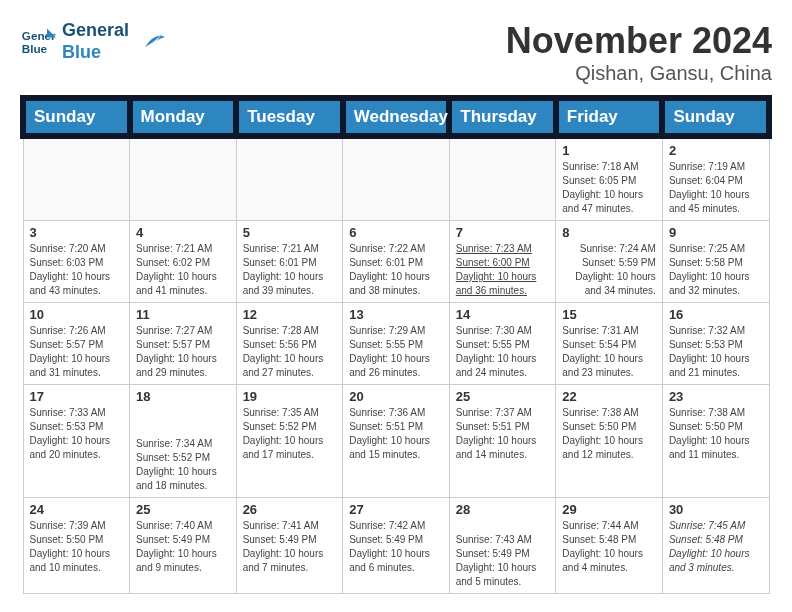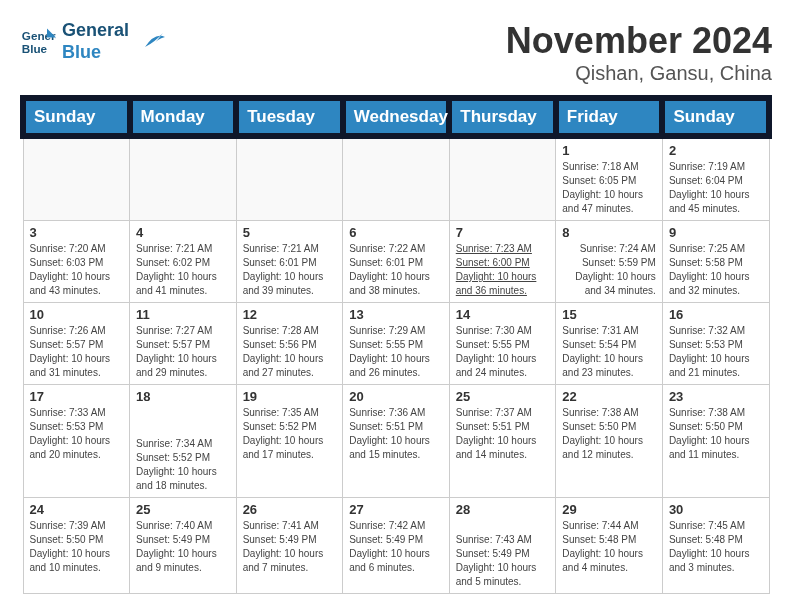--- a/index.html
+++ b/index.html
@@ -323,20 +323,20 @@
         </td>
         <td>
           <span class="day-num">29</span>
           <div class="day-info" style="white-space: pre-line;">Sunrise: 7:44 AM
 Sunset: 5:48 PM
 Daylight: 10 hours
 and 4 minutes.</div>
         </td>
         <td>
           <span class="day-num">30</span>
-          <div class="day-info" style="white-space: pre-line;">Sunrise: 7:45 AM
+          <div class="day-info" style="white-space: pre-line; font-style: italic;">Sunrise: 7:45 AM
 Sunset: 5:48 PM
 Daylight: 10 hours
 and 3 minutes.</div>
         </td>
       </tr>
     </tbody>
 </table>
 
 </body></html>

